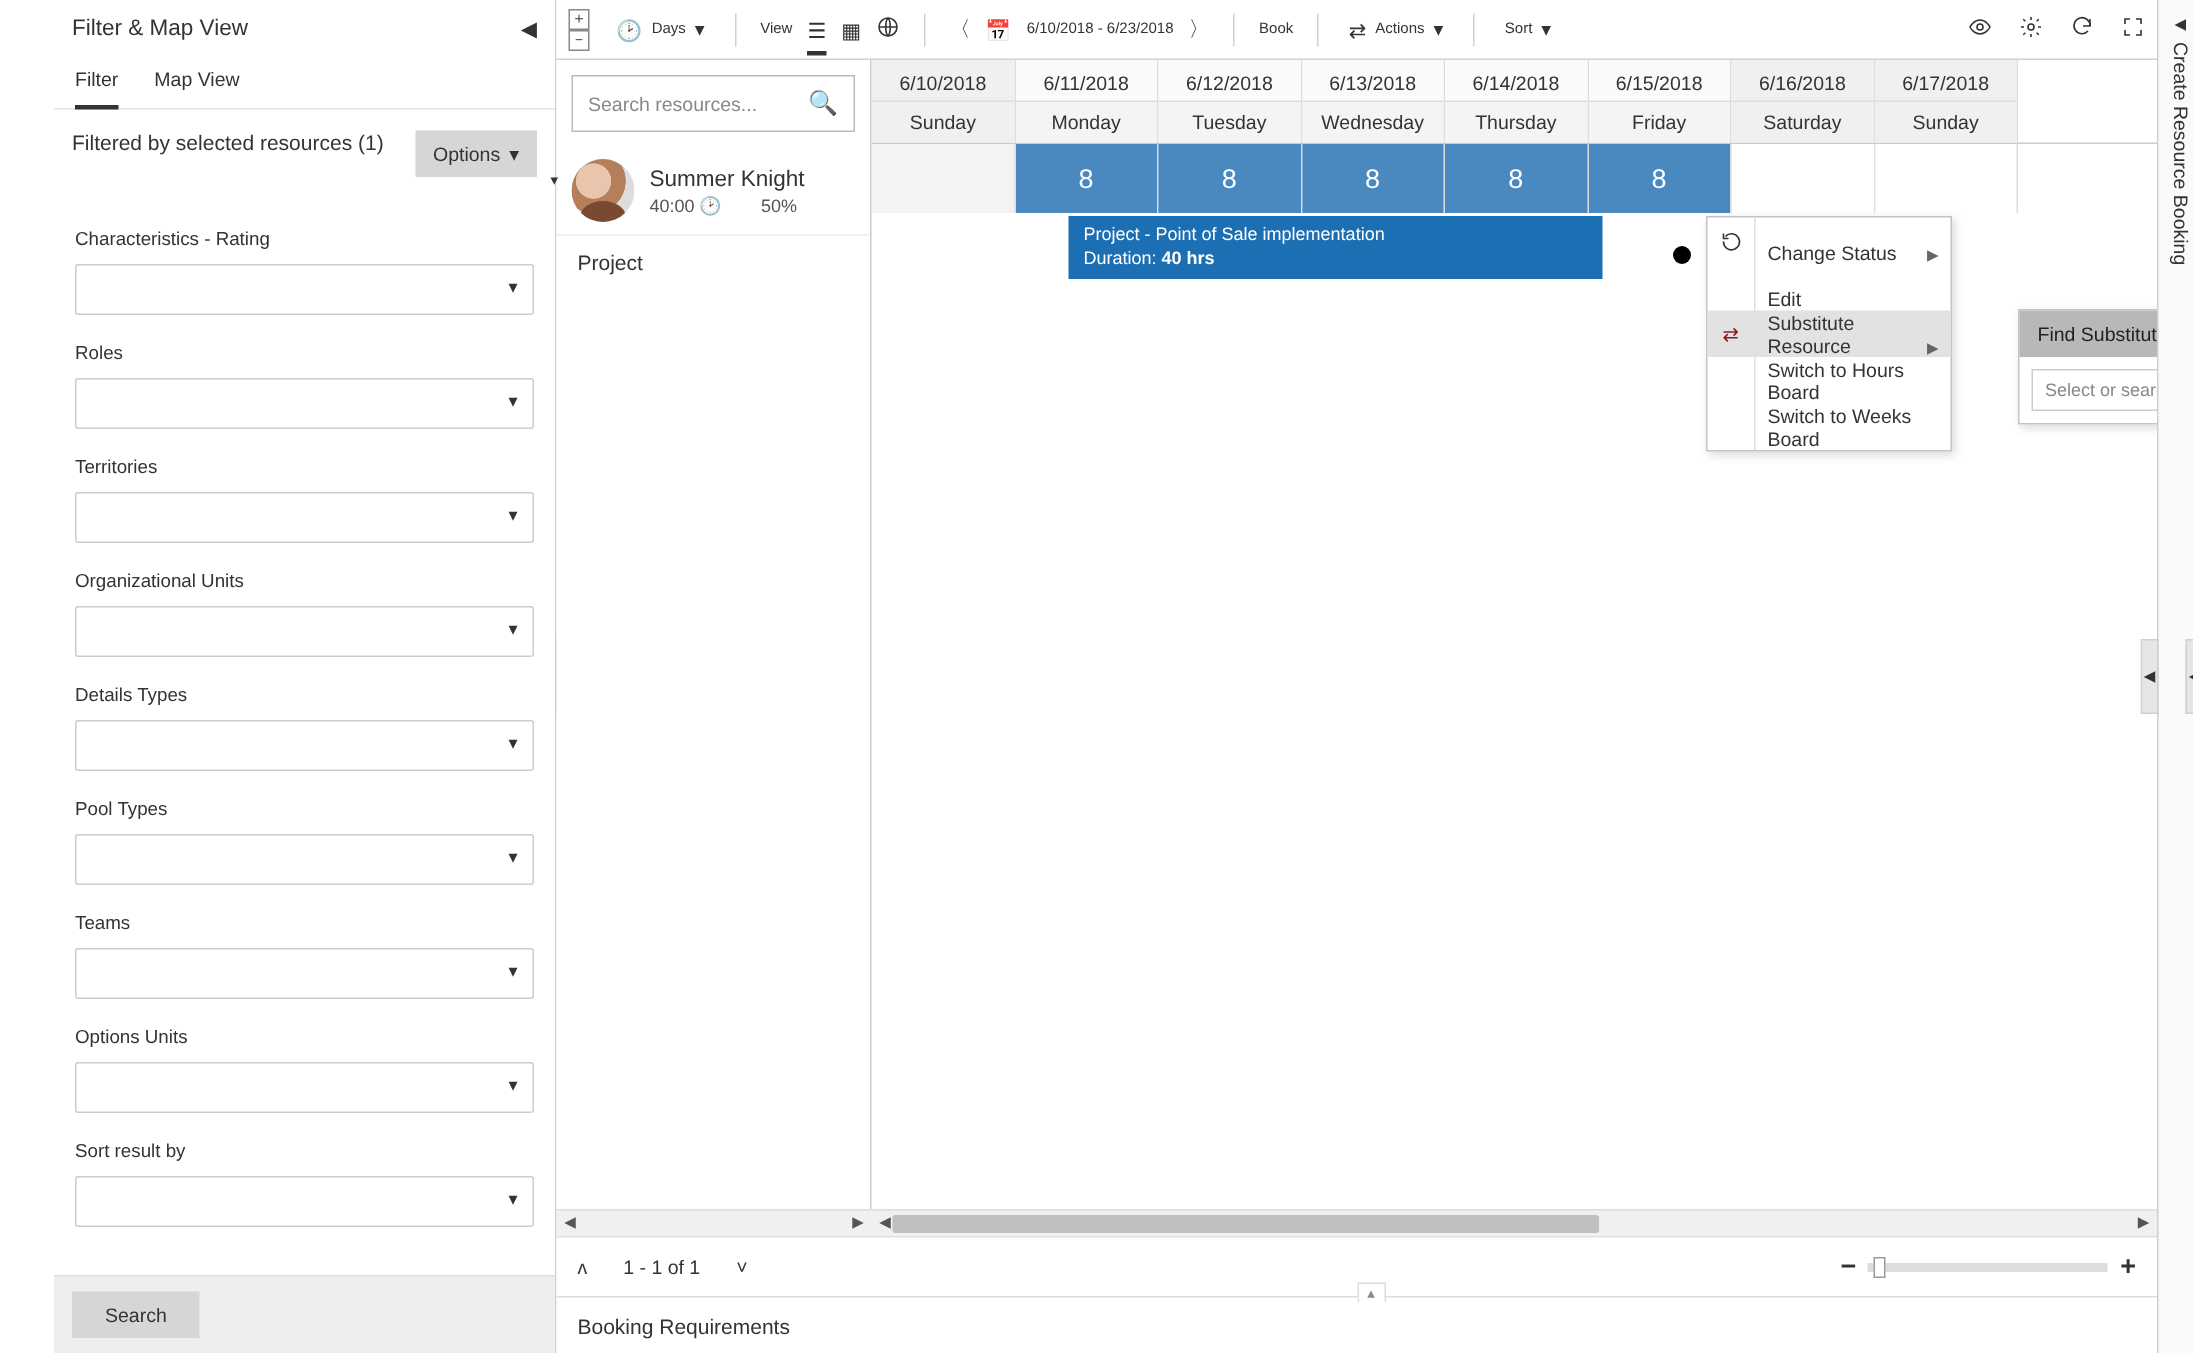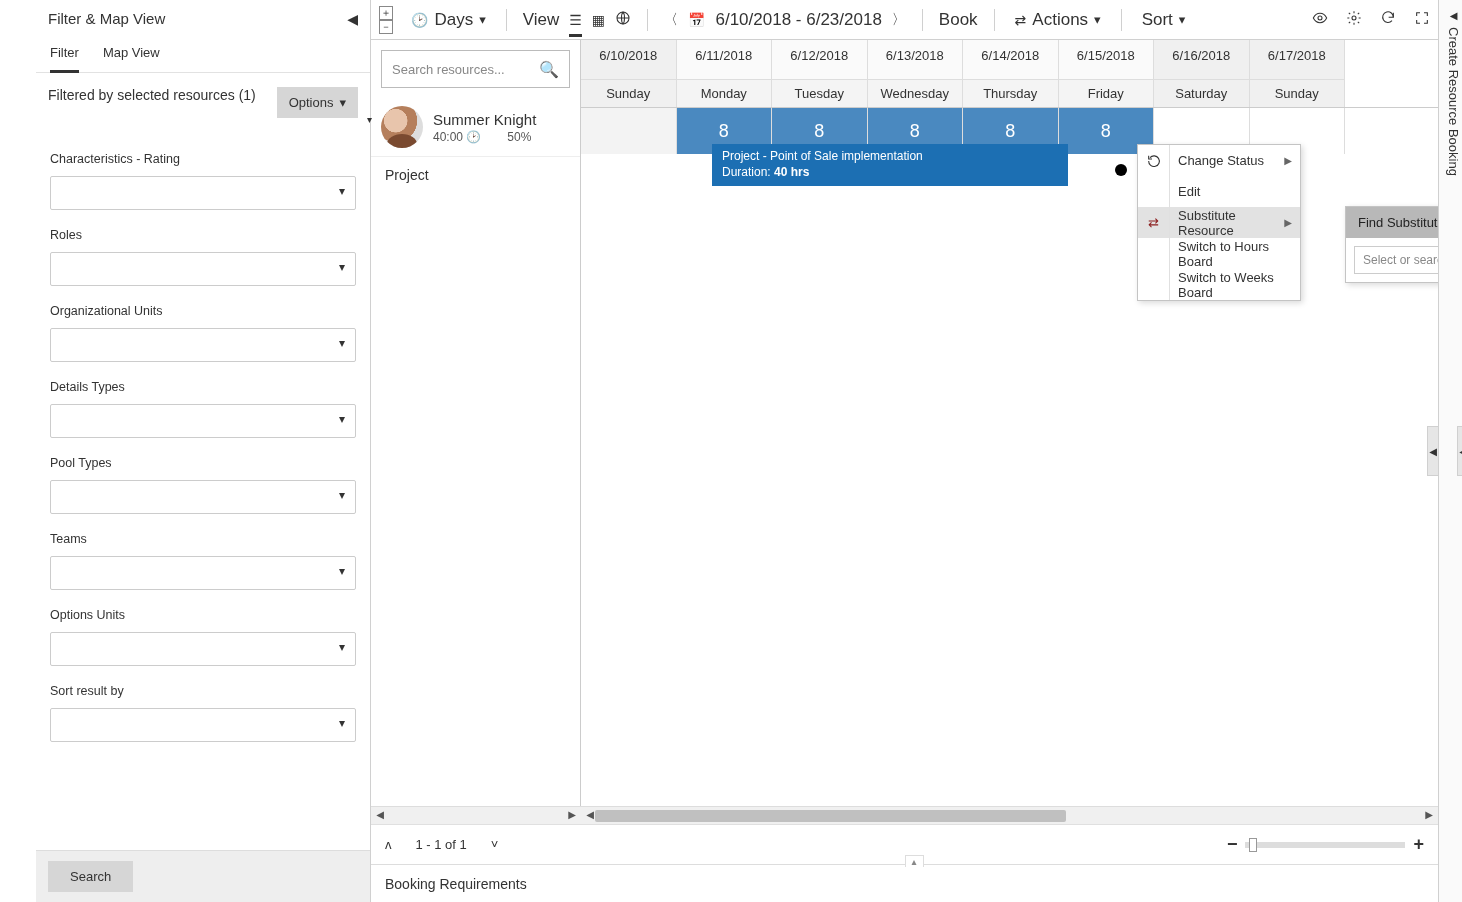--- a/index.html
+++ b/index.html
@@ -97,21 +97,21 @@
   height:40px;
   border-bottom:1px solid #d0d0d0;
   display:flex; align-items:center;
   padding: 0 8px;
   gap: 10px;
   background:#fff;
 }
 .tb-sep { width:1px; height:22px; background:#d0d0d0; margin:0 6px;}
 .tb-item { display:flex; align-items:center; gap:6px; cursor:pointer; padding:4px; }
 .tb-icon { font-size:14px; color:#333; }
-.tb-text { font-size:17px; }
+.tb-text { font-size:10px; }
 .view-list-icon { border-bottom:3px solid #333; padding-bottom:6px; margin-bottom:-10px;}
 .plus-minus {
   display:flex; flex-direction:column; margin-right:4px;
 }
 .plus-minus div { width:14px; height:14px; border:1px solid #888; display:flex;align-items:center;justify-content:center;font-size:10px;line-height:1;cursor:pointer;}
 .toolbar-right { margin-left:auto; display:flex; align-items:center; gap:18px; }
 
 
 .board {
   flex:1;
@@ -142,21 +142,21 @@
 .project-label { padding:10px 14px; font-size:14px; }
 
 .grid-col { flex:1; overflow:auto; position:relative;}
 .date-header {
   display:flex;
   border-bottom:1px solid #ccc;
 }
 .date-cell {
   width:95.5px; text-align:center; border-right:1px solid #ddd;
 }
-.date-cell .d1 { padding:8px 0 16px; font-size:13px; border-bottom:1px solid #ddd; background:#fafafa;}
+.date-cell .d1 { padding:8px 0 4px; font-size:13px; border-bottom:1px solid #ddd; background:#fafafa;}
 .date-cell .d2 { padding:6px 0; font-size:13px; background:#f4f4f4;}
 .date-cell.weekend .d1, .date-cell.weekend .d2 { background:#f0f0f0;}
 .hours-row {
   display:flex;
   height:46px;
 }
 .hour-cell {
   width:95.5px; border-right:1px solid #ddd; display:flex; align-items:center; justify-content:center; color:#fff; font-size:18px; font-weight:400;
 }
 .hour-cell.filled { background:#4a89c0; }
@@ -178,21 +178,21 @@
 .booking-dot { position:absolute; left:534px; top:124px; width:12px;height:12px;border-radius:50%;background:#000;}
 
 
 .ctx-menu {
   position:absolute; left:556px; top:104px;
   width:164px; background:#fff; border:1px solid #c4c4c4;
   box-shadow: 2px 2px 6px rgba(0,0,0,0.15);
   font-size:13px;
 }
 .ctx-item {
-  padding:0; height:31px; display:flex; align-items:center; cursor:pointer; position:relative;
+  padding:0; height:31px; display:flex; align-items:flex-end; cursor:pointer; position:relative;
 }
 .ctx-item.hl { background:#e2e2e2; }
 .ctx-icon-col { width:32px; display:flex; align-items:center; justify-content:center; height:100%; border-right:1px solid #e0e0e0; font-size:13px;}
 .ctx-text { padding:0 8px; flex:1; }
 .ctx-chevron { position:absolute; right:8px; font-size:10px; color:#666;}
 
 .sub-popup {
   position:absolute; left:764px; top:166px;
   width:236px; background:#fff; border:1px solid #c4c4c4;
   box-shadow: 2px 2px 6px rgba(0,0,0,0.15);
@@ -267,20 +267,24 @@
           <span>▾</span>
       </div>
     </div>
     <div class="filter-body">
       <div class="field-group">
           <span class="field-label">Characteristics - Rating</span>
           <div class="select-box"></div>
         </div>
       <div class="field-group">
           <span class="field-label">Roles</span>
+          <div class="select-box"></div>
+        </div>
+      <div class="field-group">
+          <span class="field-label">Territories</span>
           <div class="select-box"></div>
         </div>
       <div class="field-group">
           <span class="field-label">Organizational Units</span>
           <div class="select-box"></div>
         </div>
       <div class="field-group">
           <span class="field-label">Details Types</span>
           <div class="select-box"></div>
         </div>

